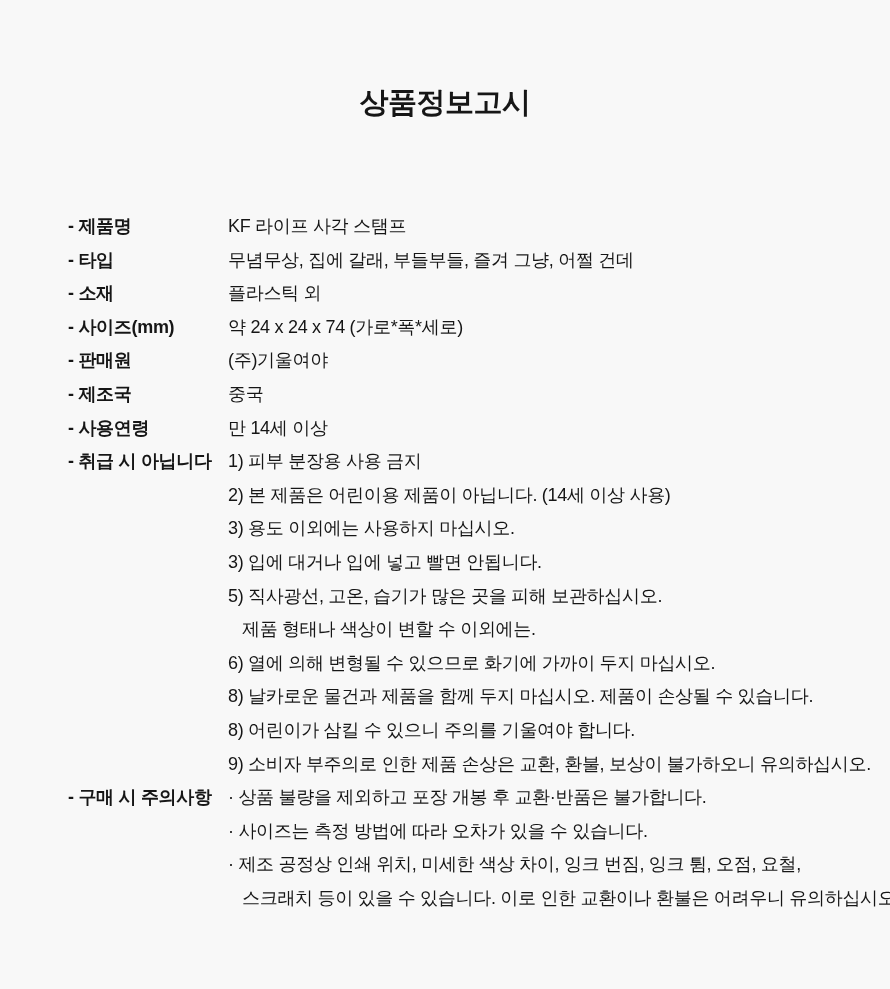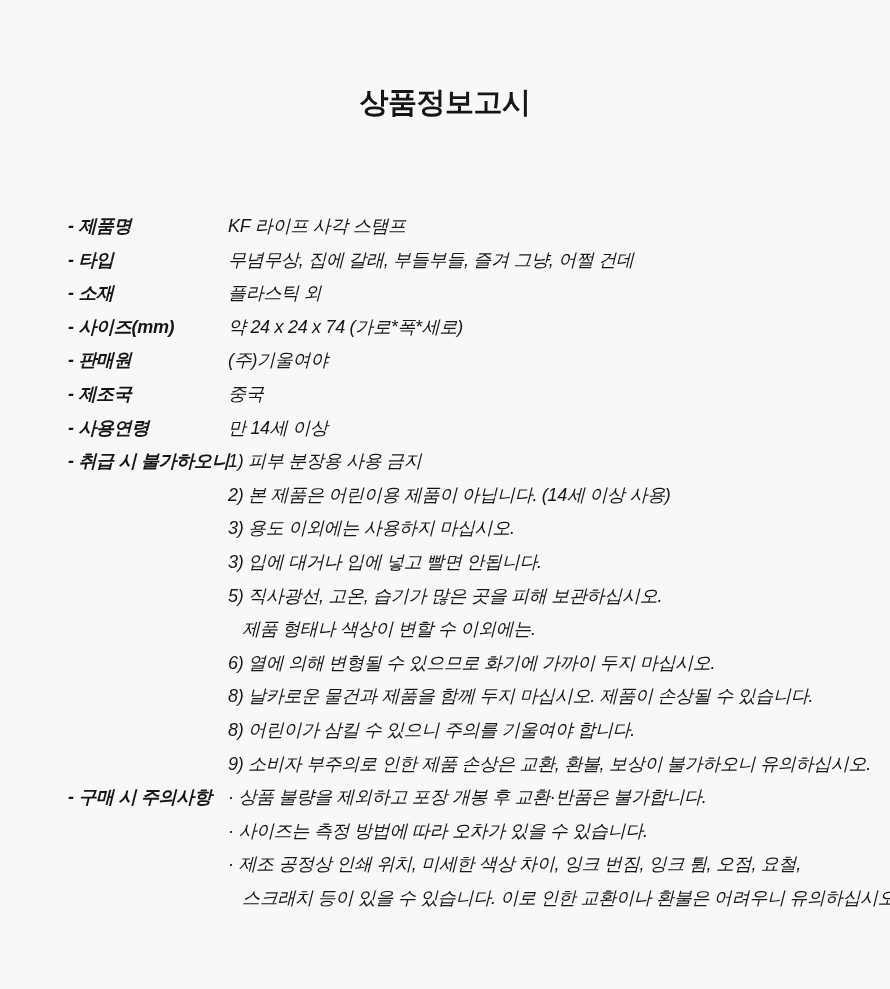--- a/index.html
+++ b/index.html
@@ -31,29 +31,27 @@
   }
   .row {
     display: flex;
     align-items: flex-start;
   }
   .row .label {
     flex: 0 0 160px;
     width: 160px;
     font-weight: 700;
     white-space: nowrap;
-    font-style: italic;
   }
   .row .lines {
     flex: 1 1 auto;
     min-width: 0;
   }
   .line {
     white-space: nowrap;
-    font-style: italic;
   }
   .line.indent {
     padding-left: 14px;
   }
 </style>
 </head>
 <body>
 
 <div class="page">
   <h1 class="title">상품정보고시</h1>
@@ -102,21 +100,21 @@
   </div>
 
   <div class="row">
     <div class="label">- 사용연령</div>
     <div class="lines">
           <div class="line">만 14세 이상</div>
         </div>
   </div>
 
   <div class="row">
-    <div class="label">- 취급 시 불가하오니</div>
+    <div class="label">- 취급 시 아닙니다</div>
     <div class="lines">
           <div class="line">1) 피부 분장용 사용 금지</div>
           <div class="line">2) 본 제품은 어린이용 제품이 아닙니다. (14세 이상 사용)</div>
           <div class="line">3) 용도 이외에는 사용하지 마십시오.</div>
           <div class="line">3) 입에 대거나 입에 넣고 빨면 안됩니다.</div>
           <div class="line">5) 직사광선, 고온, 습기가 많은 곳을 피해 보관하십시오.</div>
           <div class="line indent">제품 형태나 색상이 변할 수 이외에는.</div>
           <div class="line">6) 열에 의해 변형될 수 있으므로 화기에 가까이 두지 마십시오.</div>
           <div class="line">8) 날카로운 물건과 제품을 함께 두지 마십시오. 제품이 손상될 수 있습니다.</div>
           <div class="line">8) 어린이가 삼킬 수 있으니 주의를 기울여야 합니다.</div>

